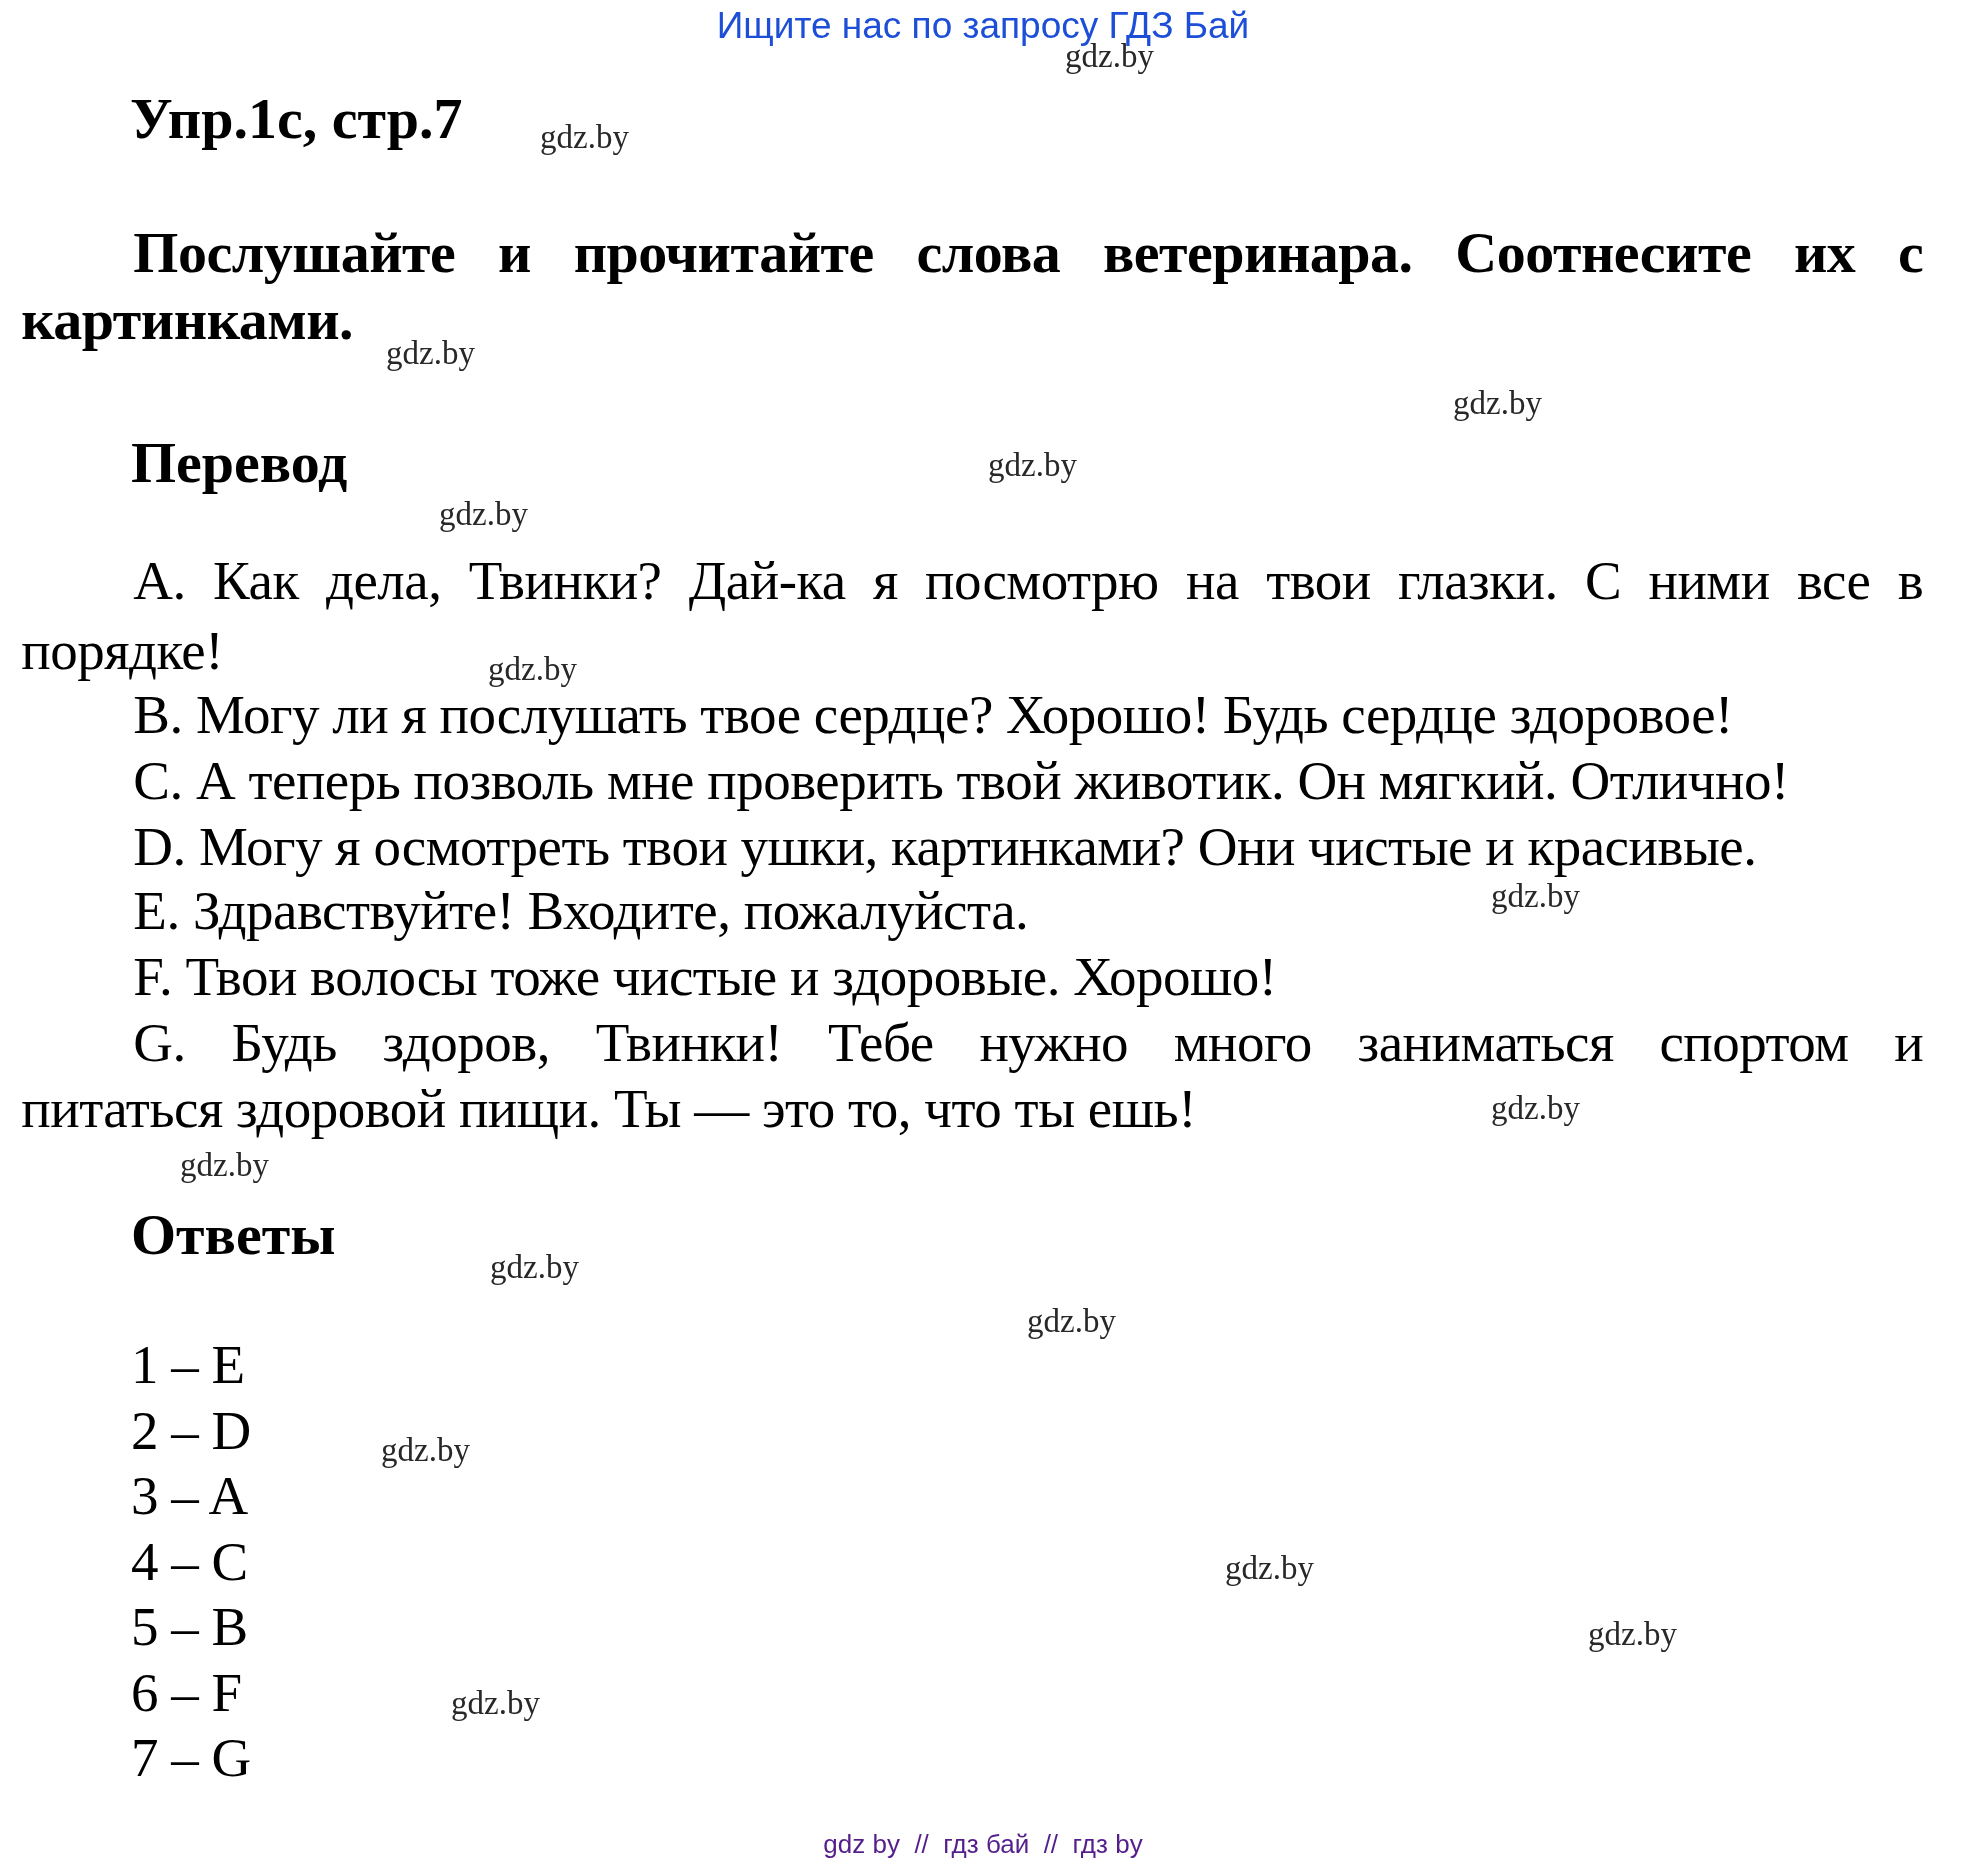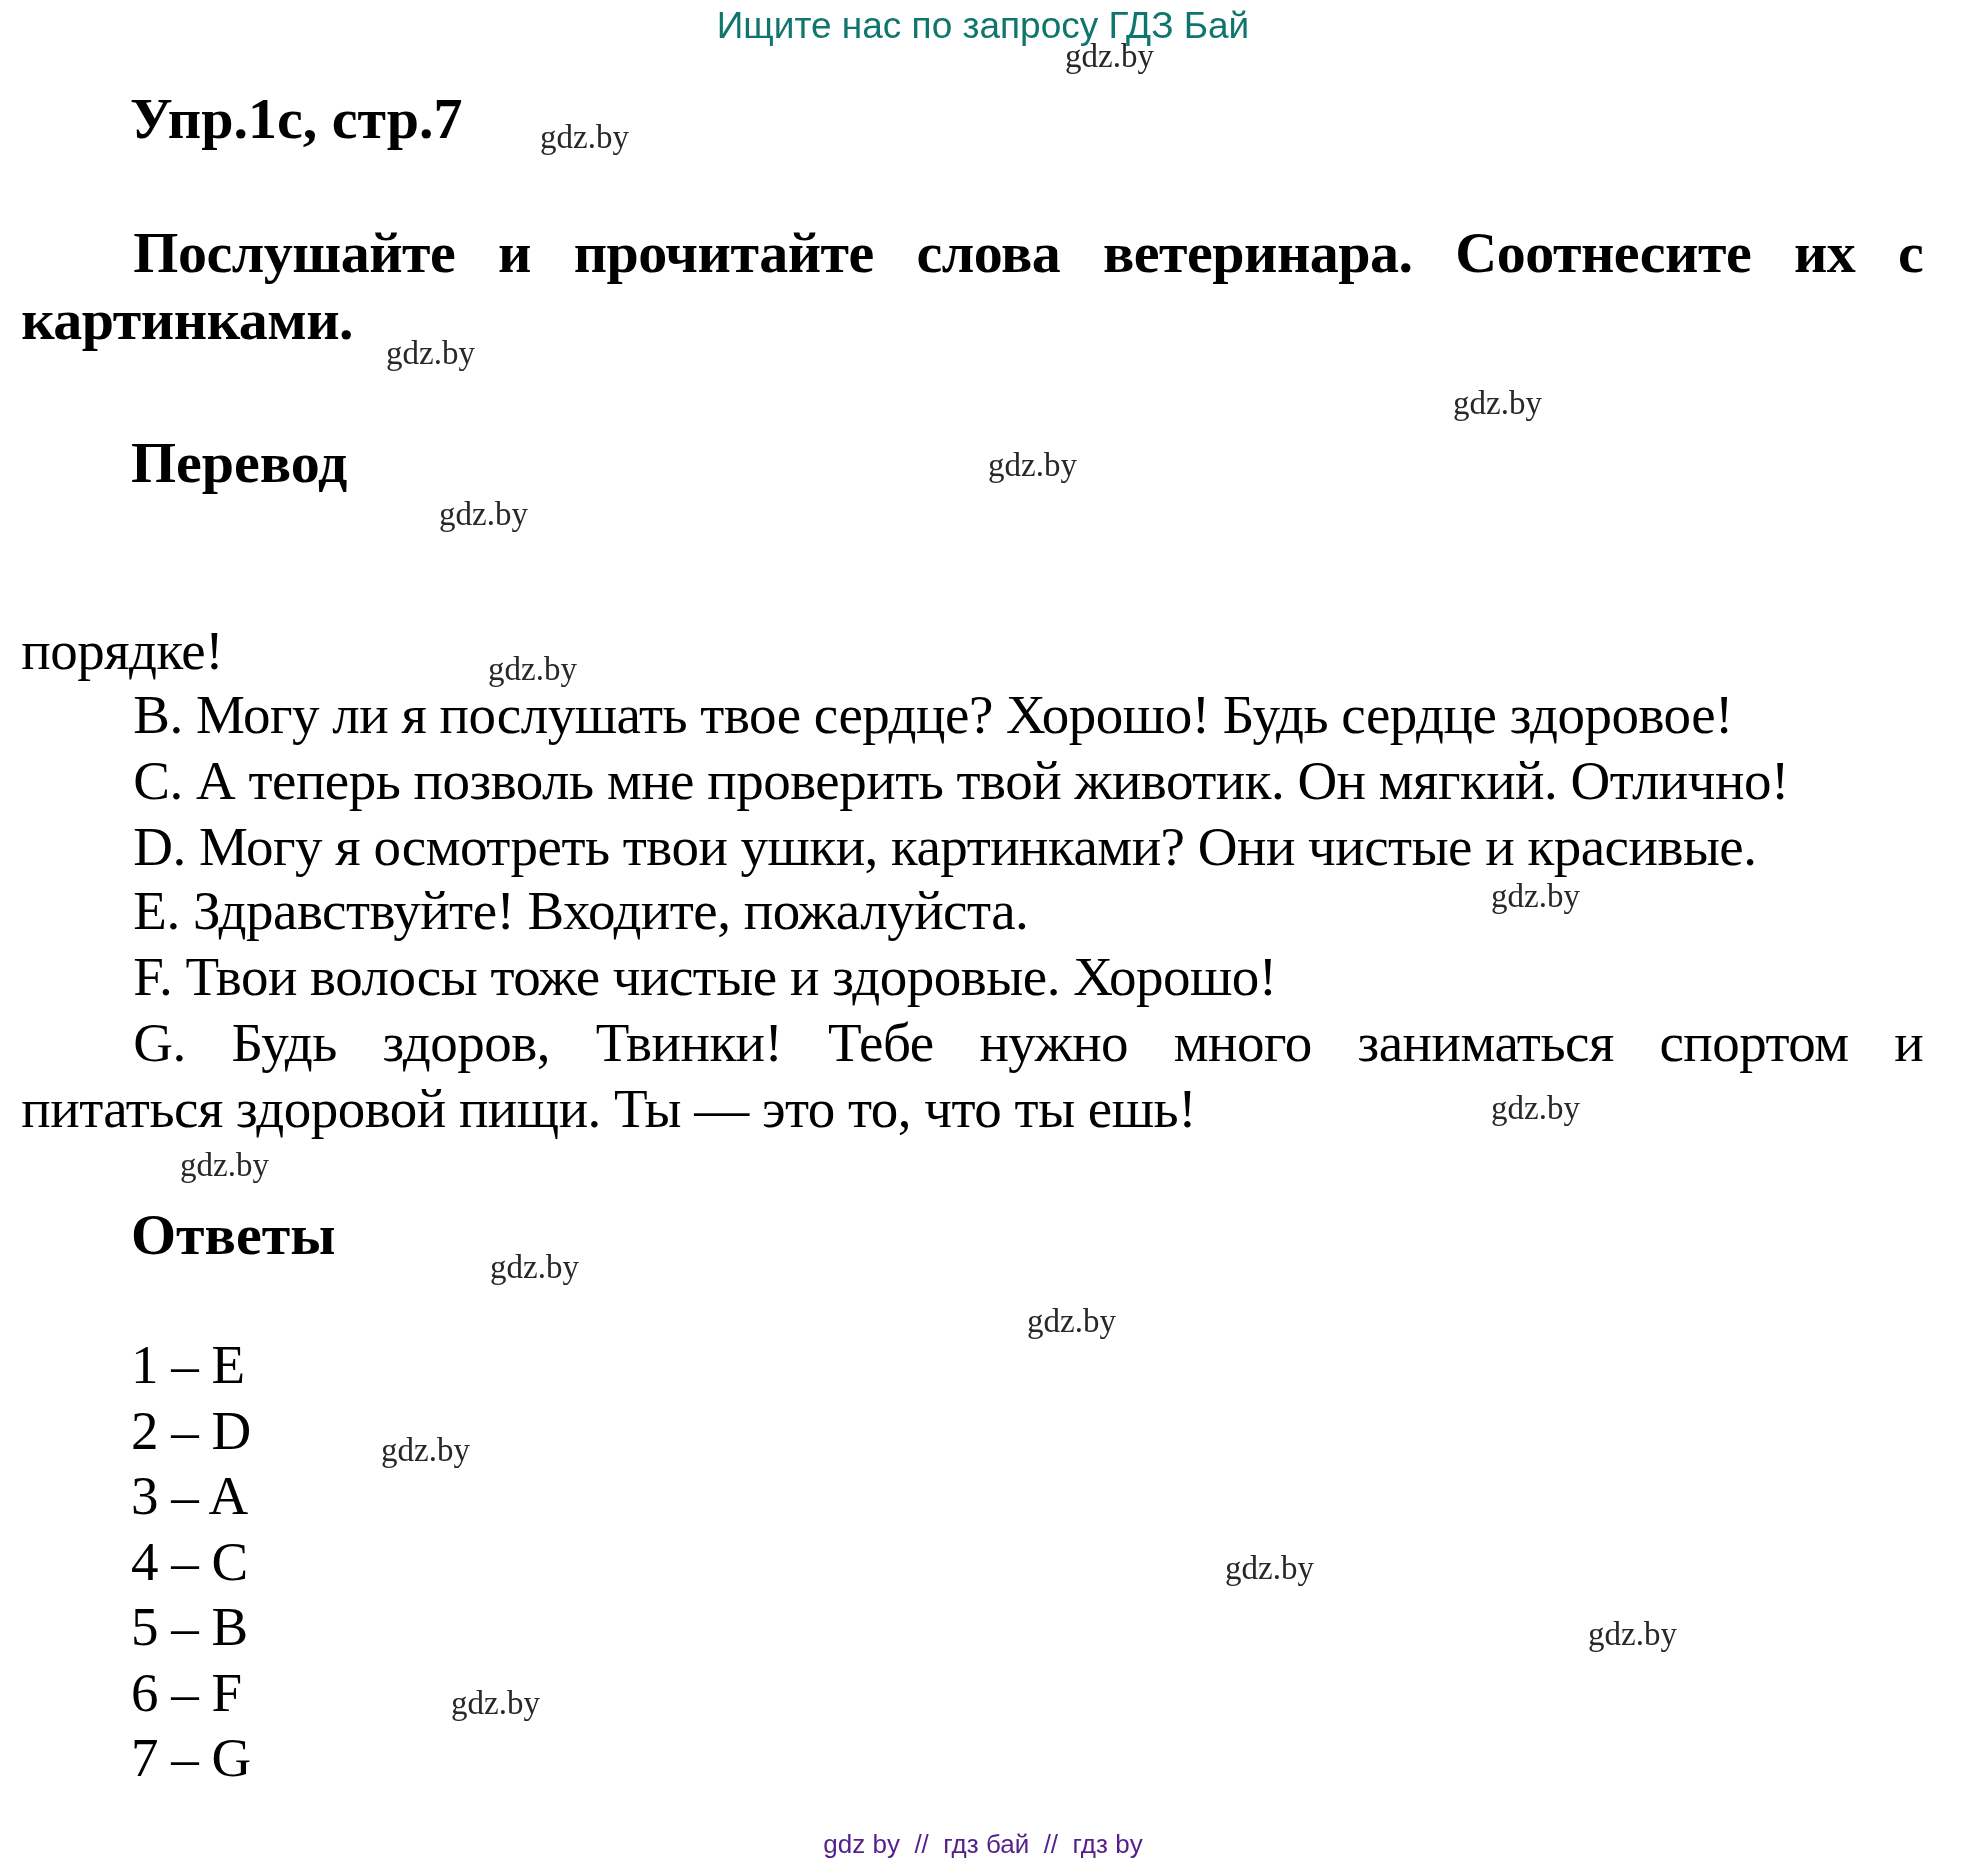--- a/index.html
+++ b/index.html
@@ -57,21 +57,21 @@
     font-size: 26px;
     line-height: 45px;
     white-space: pre;
   }
 </style>
 </head>
 <body>
 
 <div class="page">
 
-  <div class="promo" style="color: #0f766e;">Ищите нас по запросу ГДЗ Бай</div>
+  <div class="promo" style="color: #1d4ed8;">Ищите нас по запросу ГДЗ Бай</div>
 
   <span class="wm" style="left: 1065px; top: 39px; color: rgb(40, 40, 40);">gdz.by</span>
   <span class="wm" style="left: 540px; top: 120px; color: rgb(40, 40, 40);">gdz.by</span>
   <span class="wm" style="left: 386px; top: 336px; color: rgb(40, 40, 40);">gdz.by</span>
   <span class="wm" style="left: 1453px; top: 386px; color: rgb(40, 40, 40);">gdz.by</span>
   <span class="wm" style="left: 988px; top: 448px; color: rgb(40, 40, 40);">gdz.by</span>
   <span class="wm" style="left: 439px; top: 497px; color: rgb(40, 40, 40);">gdz.by</span>
   <span class="wm" style="left: 488px; top: 652px; color: rgb(40, 40, 40);">gdz.by</span>
   <span class="wm" style="left: 1491px; top: 879px; color: rgb(40, 40, 40);">gdz.by</span>
   <span class="wm" style="left: 1491px; top: 1091px; color: rgb(40, 40, 40);">gdz.by</span>
@@ -83,20 +83,21 @@
   <span class="wm" style="left: 1588px; top: 1617px; color: rgb(40, 40, 40);">gdz.by</span>
   <span class="wm" style="left: 451px; top: 1686px; color: rgb(40, 40, 40);">gdz.by</span>
 
   <div class="heading" style="top:87px;left:130px">Упр.1c, стр.7</div>
 
   <div class="line bold indent justify" style="top:221px">Послушайте и прочитайте слова ветеринара. Соотнесите их с</div>
   <div class="line bold" style="top:288px">картинками.</div>
 
   <div class="heading" style="top:431px">Перевод</div>
 
+  <div class="line indent justify" style="top:549px">A. Как дела, Твинки? Дай-ка я посмотрю на твои глазки. С ними все в</div>
   <div class="line" style="top:619px">порядке!</div>
   <div class="line indent" style="top:683px">B. Могу ли я послушать твое сердце? Хорошо! Будь сердце здоровое!</div>
   <div class="line indent" style="top:749px">C. А теперь позволь мне проверить твой животик. Он мягкий. Отлично!</div>
   <div class="line indent" style="top:815px">D. Могу я осмотреть твои ушки, картинками? Они чистые и красивые.</div>
   <div class="line indent" style="top:879px">E. Здравствуйте! Входите, пожалуйста.</div>
   <div class="line indent" style="top:945px">F. Твои волосы тоже чистые и здоровые. Хорошо!</div>
   <div class="line indent justify" style="top:1011px">G. Будь здоров, Твинки! Тебе нужно много заниматься спортом и</div>
   <div class="line" style="top:1077px">питаться здоровой пищи. Ты — это то, что ты ешь!</div>
 
   <div class="heading" style="top:1203px">Ответы</div>

